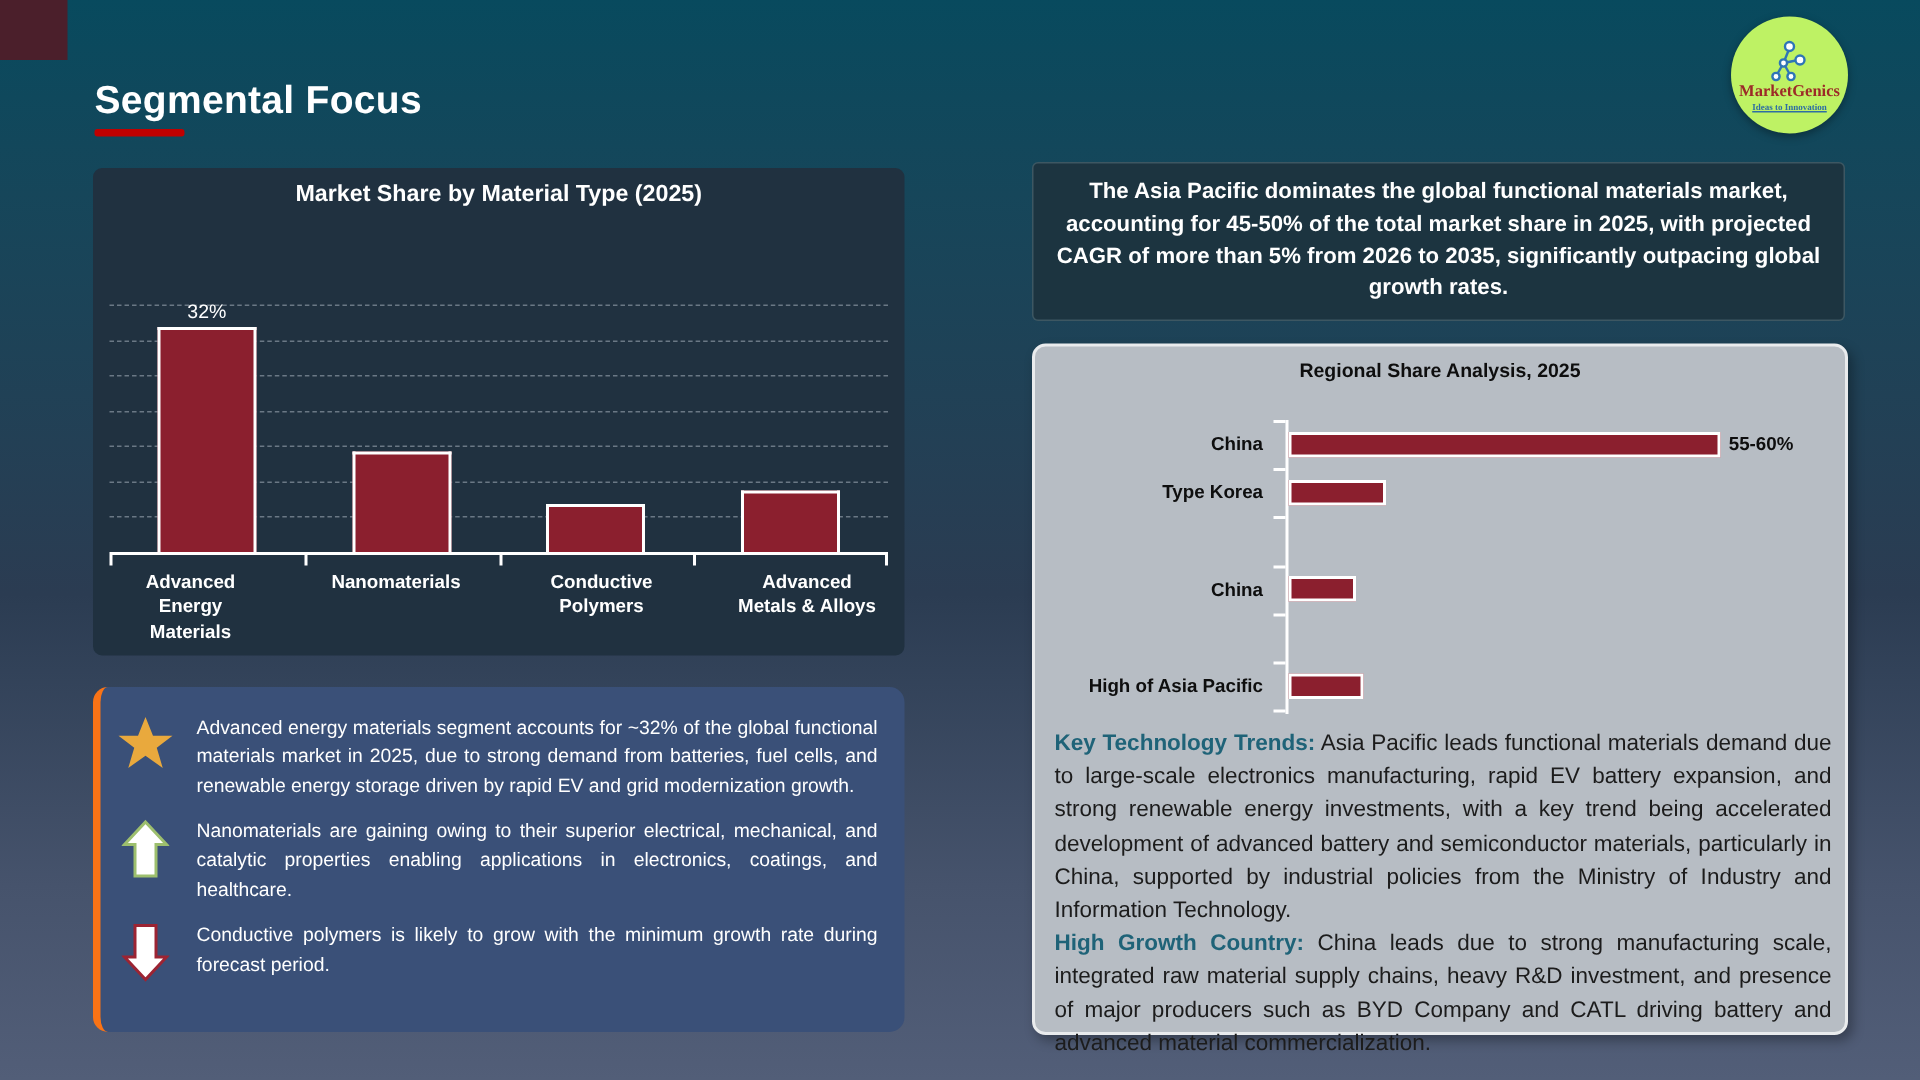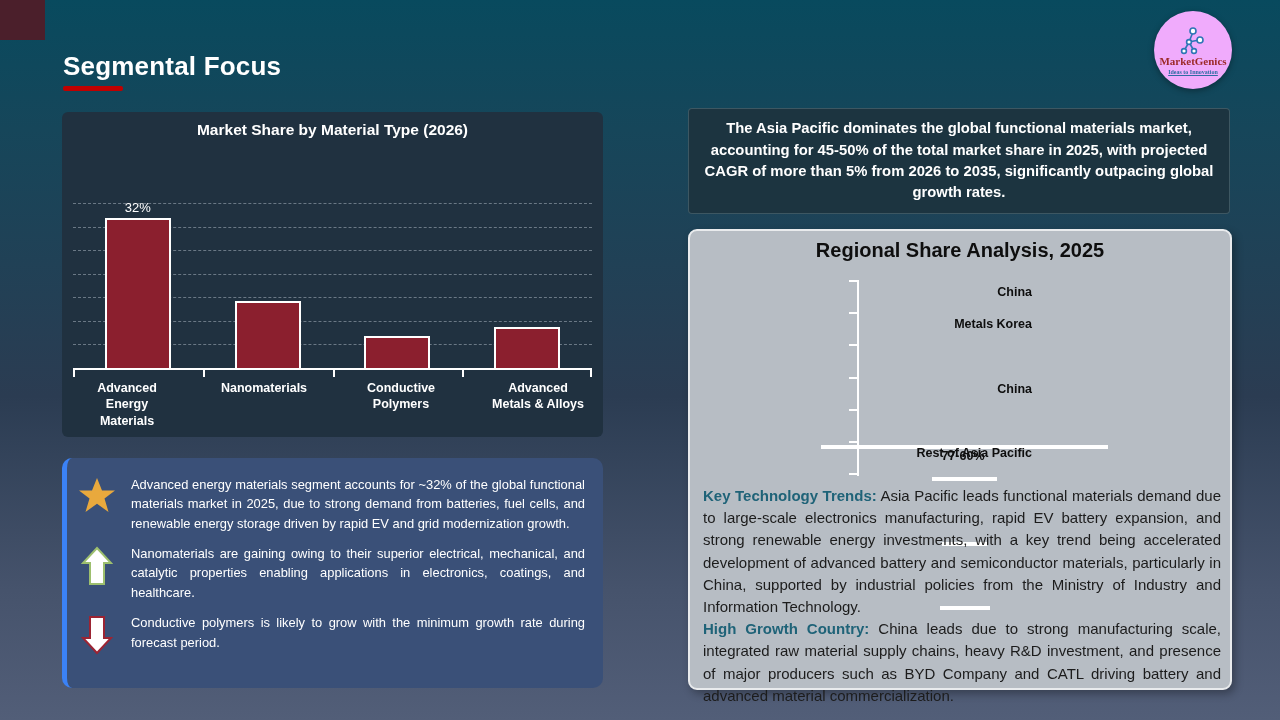--- a/index.html
+++ b/index.html
@@ -17,21 +17,21 @@
   .slide-title {
     position: absolute; left: 63px; top: 38px;
     font-size: 26px; font-weight: bold; letter-spacing: 0.2px; color: #ffffff; margin-top: 13px;
   }
   .title-underline {
     position: absolute; left: 63px; top: 86px; width: 60px; height: 5px;
     border-radius: 2px;
   }
   .logo {
     position: absolute; left: 1154px; top: 11px; width: 78px; height: 78px;
-    background: #f0abfc; border-radius: 50%;
+    background: #bef264; border-radius: 50%;
     box-shadow: 0 2px 6px rgba(0,0,0,0.35);
     display: flex; flex-direction: column; align-items: center; justify-content: center;
     text-align: center;
   }
   .logo-brand { font-family: "Liberation Serif", "DejaVu Serif", serif; font-weight: bold; font-size: 11px; color: #9c2a28; line-height: 1; }
   .logo-tagline { font-family: "Liberation Serif", "DejaVu Serif", serif; font-weight: bold; font-size: 6px; color: #2e6da4; text-decoration: underline; margin-top: 2px; }
 
   
   .left-chart-panel {
     position: absolute; left: 62px; top: 112px; width: 541px; height: 325px;
@@ -43,46 +43,46 @@
   .lc-axis { position: absolute; left: 11px; top: 256px; width: 519px; height: 2px; background: #ffffff; }
   .lc-tick { position: absolute; top: 2px; width: 2px; height: 7px; background: #ffffff; }
   .lc-col { position: absolute; bottom: 0; display: flex; flex-direction: column; align-items: center; justify-content: flex-end; }
   .lc-bar { width: 66px; background: #8b1f2e; border: 2.5px solid #ffffff; border-bottom: none; }
   .lc-value { font-size: 13px; color: #ffffff; margin-bottom: 3px; }
   .lc-labels { position: absolute; left: 11px; top: 268px; width: 519px; display: flex; gap: 29px; }
   .lc-label { flex: 1; text-align: center; font-size: 12.5px; font-weight: bold; color: #ffffff; line-height: 1.3; padding: 0 4px; }
 
   .insight-box {
     position: absolute; left: 62px; top: 458px; width: 541px; height: 230px;
-    background: #3a5078; border-radius: 10px; border-left: 5px solid #3b82f6;
+    background: #3a5078; border-radius: 10px; border-left: 5px solid #f97316;
     padding: 17px 14px 10px 8px;
     display: flex; flex-direction: column; gap: 11px;
   }
   .insight-row { display: flex; gap: 12px; align-items: flex-start; }
   .insight-icon { width: 44px; flex: 0 0 44px; display: flex; justify-content: center; padding-top: 2px; }
   .insight-text { flex: 1; font-size: 12.9px; line-height: 1.5; color: #ffffff; text-align: justify; padding-right: 4px; }
 
   
   .headline-box {
     position: absolute; left: 688px; top: 108px; width: 542px; height: 106px;
     background: #1c3440; border-radius: 4px; border: 1px solid rgba(160,190,200,0.25);
     display: flex; align-items: center; justify-content: center; padding: 6px 14px;
   }
   .headline-text { text-align: center; font-size: 14.8px; font-weight: bold; color: #ffffff; line-height: 1.45; }
 
   .right-panel {
     position: absolute; left: 688px; top: 229px; width: 544px; height: 461px;
     background: #b7bdc4; border-radius: 9px; border: 2px solid #e9ebed;
     box-shadow: 3px 4px 8px rgba(0,0,0,0.3);
   }
-  .right-chart-title { text-align: center; font-size: 20px; font-weight: bold; color: #0e0e0e; margin-top: 8px; }
+  .right-chart-title { text-align: center; font-size: 13px; font-weight: bold; color: #0e0e0e; margin-top: 8px; }
   .rc-area { position: absolute; left: 0; top: 48px; width: 100%; height: 200px; }
   .rc-axis { position: absolute; left: 167px; top: 1px; width: 2px; height: 196px; background: #ffffff; }
   .rc-tick { position: absolute; left: 159px; width: 8px; height: 2px; background: #ffffff; }
-  .rc-row { position: absolute; left: 0; width: 100%; height: 22px; display: flex; align-items: center; flex-direction: column; }
+  .rc-row { position: absolute; left: 0; width: 100%; height: 22px; display: flex; align-items: center; }
   .rc-label { width: 160px; flex: 0 0 160px; text-align: right; padding-right: 8px; font-size: 12.5px; font-weight: bold; color: #0e0e0e; }
   .rc-bar { height: 17px; background: #8b1f2e; border: 2px solid #ffffff; margin-left: 9px; }
   .rc-datalabel { font-size: 12.5px; font-weight: bold; color: #0e0e0e; margin-left: 6px; }
   .rc-text { position: absolute; left: 13px; top: 254px; width: 518px; font-size: 15px; line-height: 1.48; color: #1c1c1c; text-align: justify; }
   .rc-text p { margin: 0; }
   .ann-label { font-weight: bold; }
 </style>
 </head>
 <body>
 
@@ -105,21 +105,21 @@
       <circle cx="24" cy="14" r="3"></circle>
       <circle cx="8" cy="25" r="2.4"></circle>
       <circle cx="18" cy="25" r="2.4"></circle>
     </g>
   </svg>
   <div class="logo-brand">MarketGenics</div>
   <div class="logo-tagline">Ideas to Innovation</div>
 </div>
 
 <div class="left-chart-panel">
-  <div class="left-chart-title">Market Share by Material Type (2026)</div>
+  <div class="left-chart-title">Market Share by Material Type (2025)</div>
   <div class="lc-plot" id="lc-plot">
       <div class="lc-grid" style="bottom: 23.5714px;"></div>
       <div class="lc-grid" style="bottom: 47.1429px;"></div>
       <div class="lc-grid" style="bottom: 70.7143px;"></div>
       <div class="lc-grid" style="bottom: 94.2857px;"></div>
       <div class="lc-grid" style="bottom: 117.857px;"></div>
       <div class="lc-grid" style="bottom: 141.429px;"></div>
       <div class="lc-grid" style="bottom: 165px;"></div>
       <div class="lc-col" style="left: 0px; width: 129.75px;">
         <div class="lc-value">32%</div>
@@ -188,32 +188,32 @@
       <div class="rc-tick" style="top: 1px;"></div>
       <div class="rc-tick" style="top: 33.2px;"></div>
       <div class="rc-tick" style="top: 65.4px;"></div>
       <div class="rc-tick" style="top: 97.6px;"></div>
       <div class="rc-tick" style="top: 129.8px;"></div>
       <div class="rc-tick" style="top: 162px;"></div>
       <div class="rc-tick" style="top: 194.2px;"></div>
       <div class="rc-row" style="top: 6px;">
         <span class="rc-label">China</span>
         <span class="rc-bar" style="width: 287.5px; background: rgb(139, 31, 46); border-color: rgb(255, 255, 255);"></span>
-        <span class="rc-datalabel">77-60%</span>
+        <span class="rc-datalabel">55-60%</span>
       </div>
       <div class="rc-row" style="top: 38.2px;">
-        <span class="rc-label">Metals Korea</span>
+        <span class="rc-label">Type Korea</span>
         <span class="rc-bar" style="width: 65px; background: rgb(139, 31, 46); border-color: rgb(255, 255, 255);"></span>
       </div>
       <div class="rc-row" style="top: 102.6px;">
         <span class="rc-label">China</span>
         <span class="rc-bar" style="width: 45px; background: rgb(139, 31, 46); border-color: rgb(255, 255, 255);"></span>
       </div>
       <div class="rc-row" style="top: 167px;">
-        <span class="rc-label">Rest of Asia Pacific</span>
+        <span class="rc-label">High of Asia Pacific</span>
         <span class="rc-bar" style="width: 50px; background: rgb(139, 31, 46); border-color: rgb(255, 255, 255);"></span>
       </div>
     </div>
   <div class="rc-text" id="rc-text">
       <p><span class="ann-label" style="color: rgb(31, 99, 120);">Key Technology Trends:</span><span> Asia Pacific leads functional materials demand due to large-scale electronics manufacturing, rapid EV battery expansion, and strong renewable energy investments, with a key trend being accelerated development of advanced battery and semiconductor materials, particularly in China, supported by industrial policies from the Ministry of Industry and Information Technology.</span></p>
       <p><span class="ann-label" style="color: rgb(31, 99, 120);">High Growth Country:</span><span> China leads due to strong manufacturing scale, integrated raw material supply chains, heavy R&amp;D investment, and presence of major producers such as BYD Company and CATL driving battery and advanced material commercialization.</span></p>
     </div>
 </div>
 
 </body></html>

